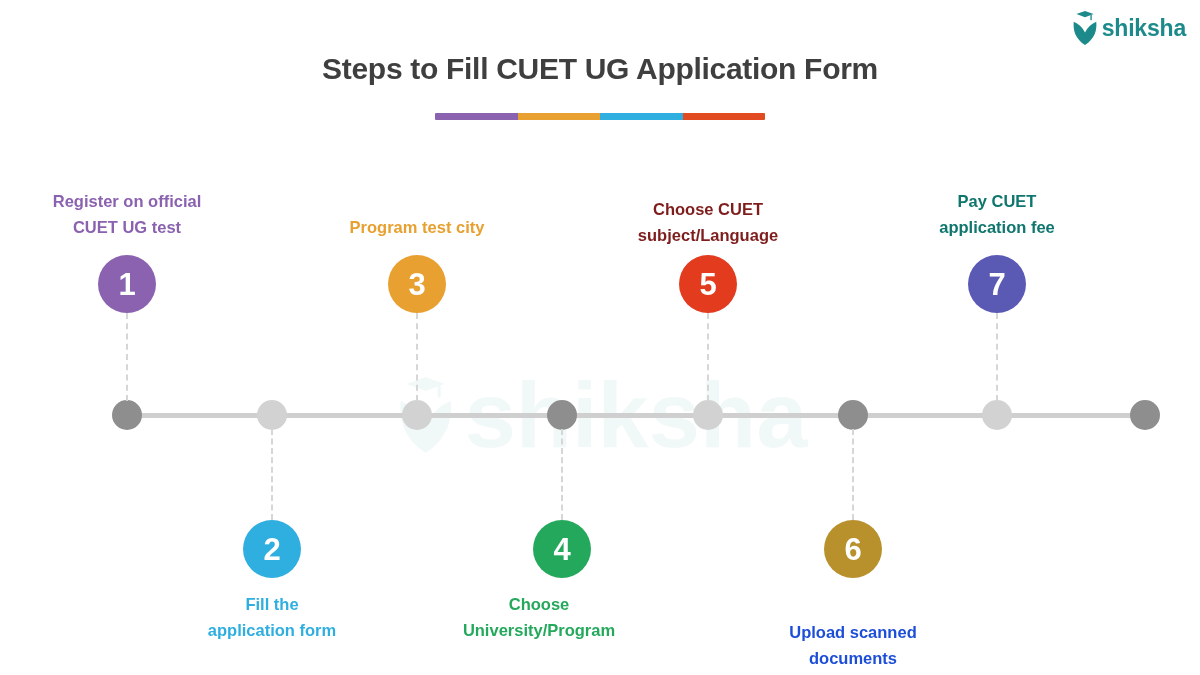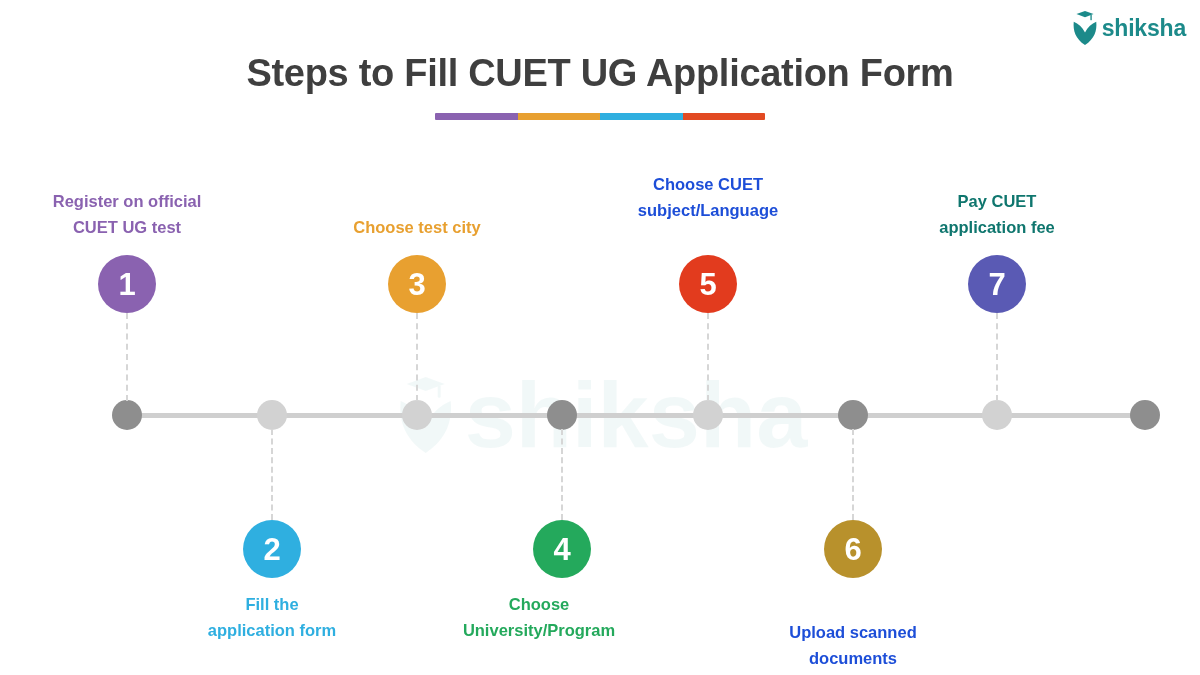--- a/index.html
+++ b/index.html
@@ -21,21 +21,21 @@
   .logo-text{
     font-size:23px;font-weight:700;color:#1c8a8a;
     letter-spacing:-0.2px;line-height:1;
     font-family:"Liberation Sans", sans-serif;
   }
 
   
   .title{
     position:absolute;left:0;right:0;top:52px;
     text-align:center;
-    font-size:38px;font-weight:700;color:#3f3f3f;
+    font-size:30px;font-weight:700;color:#3f3f3f;
     letter-spacing:-0.3px;
     font-family:"Liberation Sans", sans-serif;
   }
   .title-rule{
     position:absolute;left:50%;top:113px;
     transform:translateX(-50%);
     width:330px;height:7px;display:flex;border-radius:1px;overflow:hidden;
   }
   .title-rule span{flex:1;height:100%;display:block;}
 
@@ -147,26 +147,26 @@
       <div class="conn" style="left: 997px; top: 313px; height: 88px; border-left-color: rgb(214, 214, 214);"></div>
     </div>
   <div id="steps-layer">
       <div class="step-circle" style="left: 127px; top: 284px; background: rgb(138, 98, 176);">1</div>
       <div class="step-label" style="left: 127px; color: rgb(138, 98, 176); width: 240px; top: 189px;">Register on official
 CUET UG test</div>
       <div class="step-circle" style="left: 272px; top: 549px; background: rgb(47, 175, 224);">2</div>
       <div class="step-label" style="left: 272px; color: rgb(47, 175, 224); width: 240px; top: 592px;">Fill the
 application form</div>
       <div class="step-circle" style="left: 417px; top: 284px; background: rgb(232, 160, 48);">3</div>
-      <div class="step-label" style="left: 417px; color: rgb(232, 160, 48); width: 240px; top: 215px;">Choose test city</div>
+      <div class="step-label" style="left: 417px; color: rgb(232, 160, 48); width: 240px; top: 215px;">Program test city</div>
       <div class="step-circle" style="left: 562px; top: 549px; background: rgb(36, 169, 92);">4</div>
       <div class="step-label" style="left: 539px; color: rgb(36, 169, 92); width: 240px; top: 592px;">Choose
 University/Program</div>
       <div class="step-circle" style="left: 708px; top: 284px; background: rgb(226, 59, 30);">5</div>
-      <div class="step-label" style="left: 708px; color: #1d4ed8; width: 240px; top: 172px;">Choose CUET
+      <div class="step-label" style="left: 708px; color: #7f1d1d; width: 240px; top: 197px;">Choose CUET
 subject/Language</div>
       <div class="step-circle" style="left: 853px; top: 549px; background: rgb(184, 145, 44);">6</div>
       <div class="step-label" style="left: 853px; color: #1d4ed8; width: 240px; top: 620px;">Upload scanned
 documents</div>
       <div class="step-circle" style="left: 997px; top: 284px; background: rgb(90, 90, 180);">7</div>
       <div class="step-label" style="left: 997px; color: #0f766e; width: 240px; top: 189px;">Pay CUET
 application fee</div>
     </div>
 
 </div>

